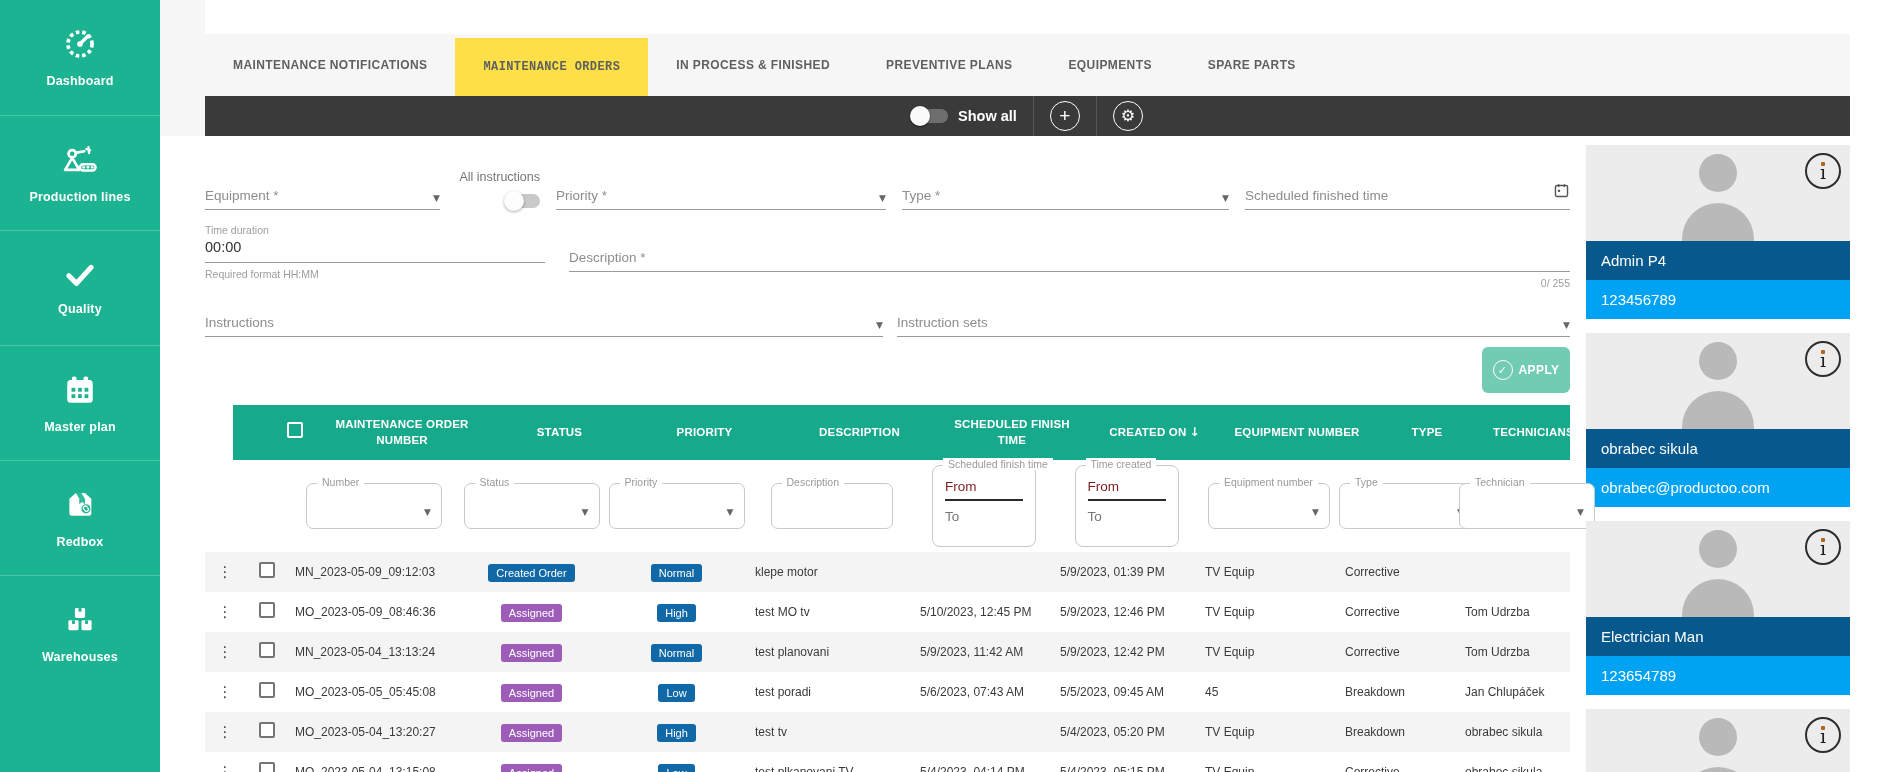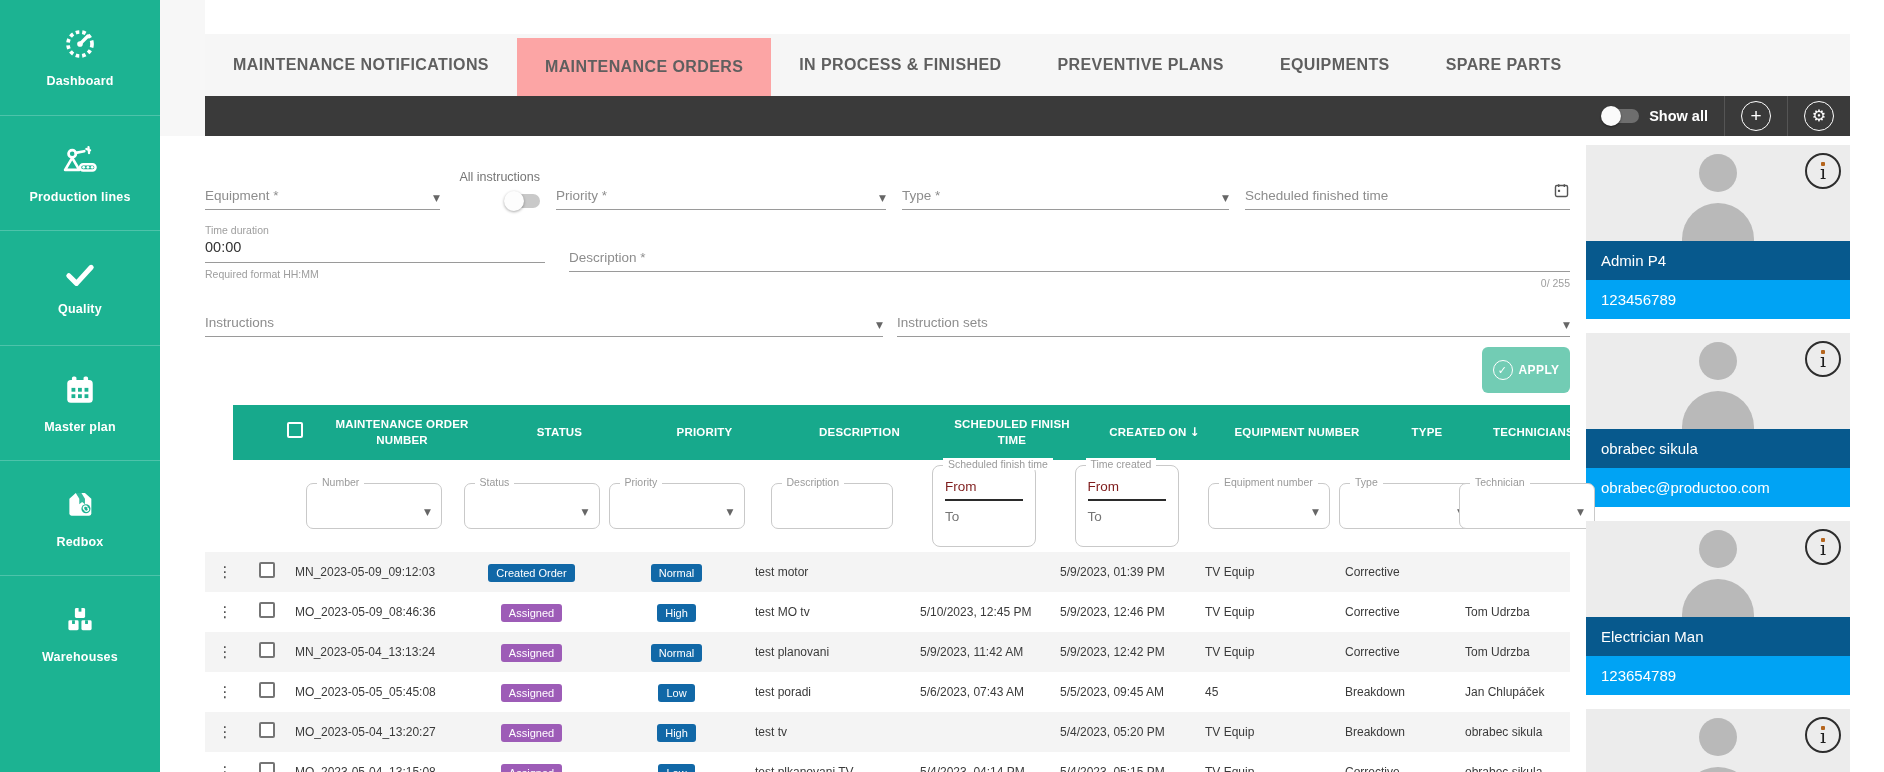--- a/index.html
+++ b/index.html
@@ -13,26 +13,26 @@
   .sidebar { width:160px; background:#1cb392; flex:none; overflow:hidden; }
   .side-item { height:115px; display:flex; flex-direction:column; align-items:center;
     justify-content:center; gap:9px; color:#fff; cursor:pointer; }
   .side-item + .side-item { border-top:1px solid rgba(255,255,255,.22); }
   .side-label { font-size:12.5px; font-weight:700; letter-spacing:.2px; white-space:nowrap; }
 
   
   .main { position:relative; flex:1; background:#fff; }
   .gutter { position:absolute; left:0; top:0; width:45px; height:136px; background:#f7f7f7; }
   .band-tabs { position:absolute; left:45px; top:34px; width:1645px; height:62px; background:#f6f6f6; display:flex; }
-  .tab { display:flex; align-items:center; padding:0 28px; font-size:16px; letter-spacing:.4px;
+  .tab { display:flex; align-items:center; padding:0 28px; font-size:12px; letter-spacing:.4px;
     color:#5f5f5f; font-weight:600; cursor:pointer; white-space:nowrap; }
-  .tab.active { background:#fca5a5; margin-top:4px; }
+  .tab.active { background:#fde047; margin-top:4px;font-family:Liberation Mono, monospace; }
 
   .band-dark { position:absolute; left:45px; top:96px; width:1645px; height:40px; background:#3a3a3a;
-    display:flex; justify-content:flex-end; align-items:stretch; }
+    display:flex; justify-content:center; align-items:stretch; }
   .dk-sec { display:flex; align-items:center; padding:0 16px; }
   .dk-sep { width:1px; background:rgba(255,255,255,.14); }
   .switch-dark { position:relative; width:36px; height:14px; background:#6e6e6e; border-radius:8px; margin-right:10px; cursor:pointer; }
   .switch-dark .knob { position:absolute; left:-2px; top:-3px; width:20px; height:20px; border-radius:50%; background:#fafafa; box-shadow:0 1px 2px rgba(0,0,0,.5); }
   .showall-label { color:#fff; font-size:14.5px; font-weight:600; }
   .circle-btn { width:30px; height:30px; border:1.6px solid #fff; border-radius:50%;
     color:#fff; display:flex; align-items:center; justify-content:center; cursor:pointer; }
   .plus-glyph { font-size:19px; font-weight:300; line-height:1; margin-top:-2px; }
   .gear-glyph { font-size:16px; line-height:1; }
 
@@ -382,21 +382,21 @@
               </div>
           </div>
 
           <div class="tbody">
   <div class="trow striped">
     <div class="kebab iconfont">⋮</div>
     <div class="cell-center"><span class="cb"></span></div>
     <div class="td-text">MN_2023-05-09_09:12:03</div>
     <div class="cell-center"><span class="badge badge-blue">Created Order</span></div>
     <div class="cell-center"><span class="badge badge-blue">Normal</span></div>
-    <div class="td-text">test motor</div>
+    <div class="td-text">klepe motor</div>
     <div class="td-text"></div>
     <div class="td-text">5/9/2023, 01:39 PM</div>
     <div class="td-text">TV Equip</div>
     <div class="td-text">Corrective</div>
     <div class="td-text"></div>
   </div>
 
   <div class="trow">
     <div class="kebab iconfont">⋮</div>
     <div class="cell-center"><span class="cb"></span></div>

